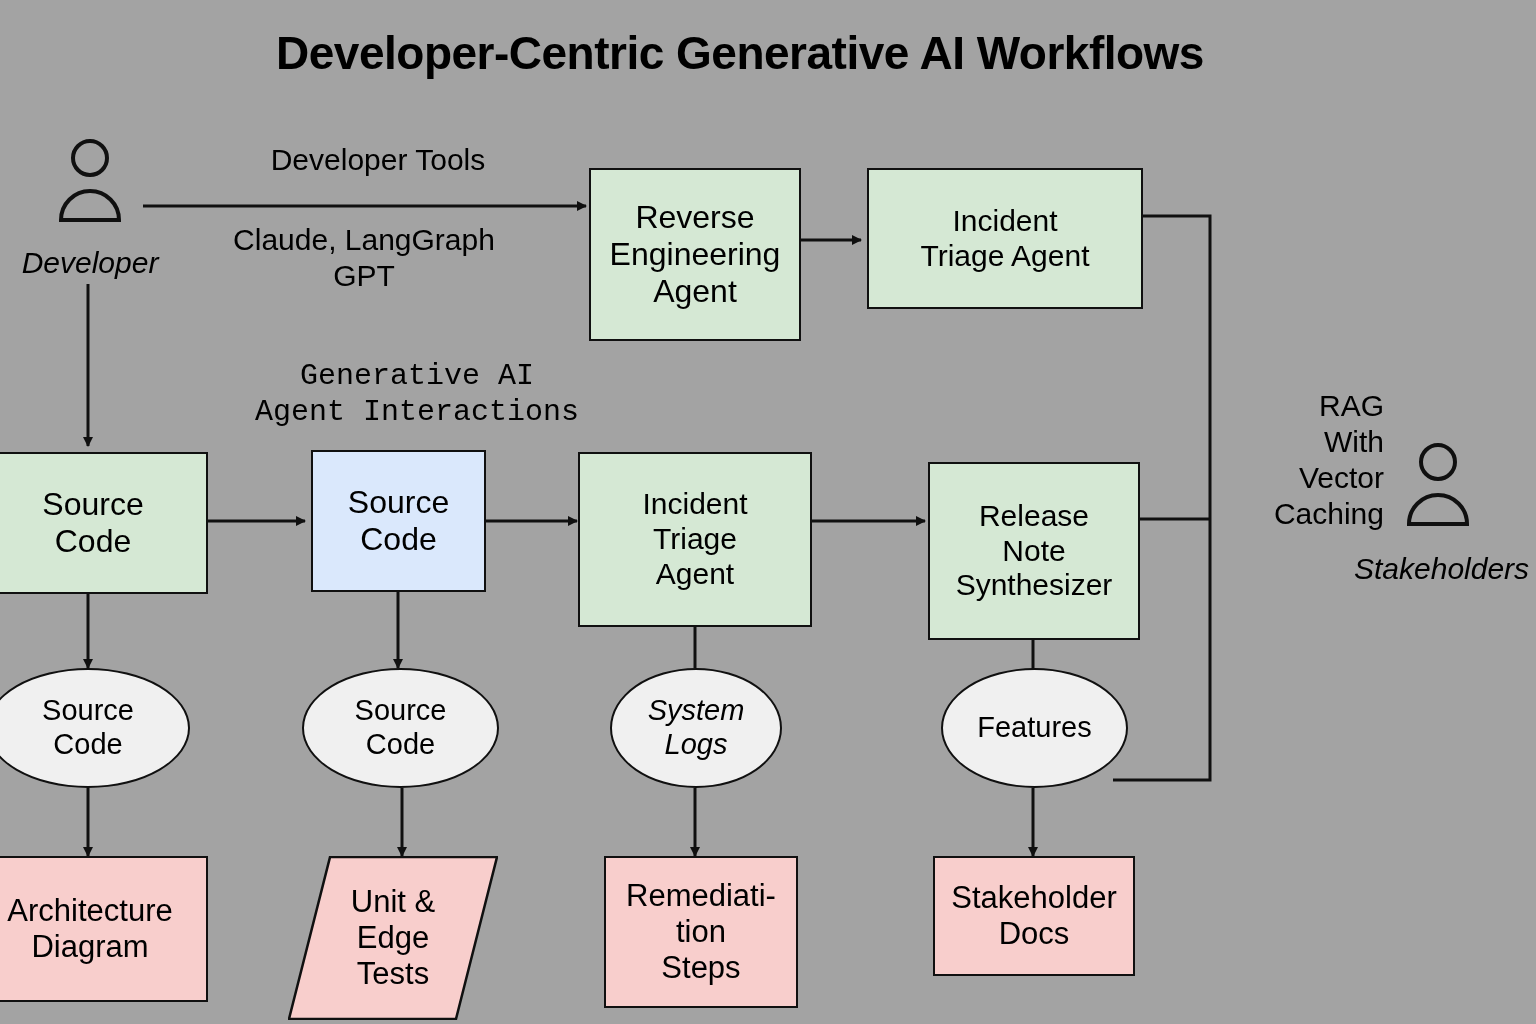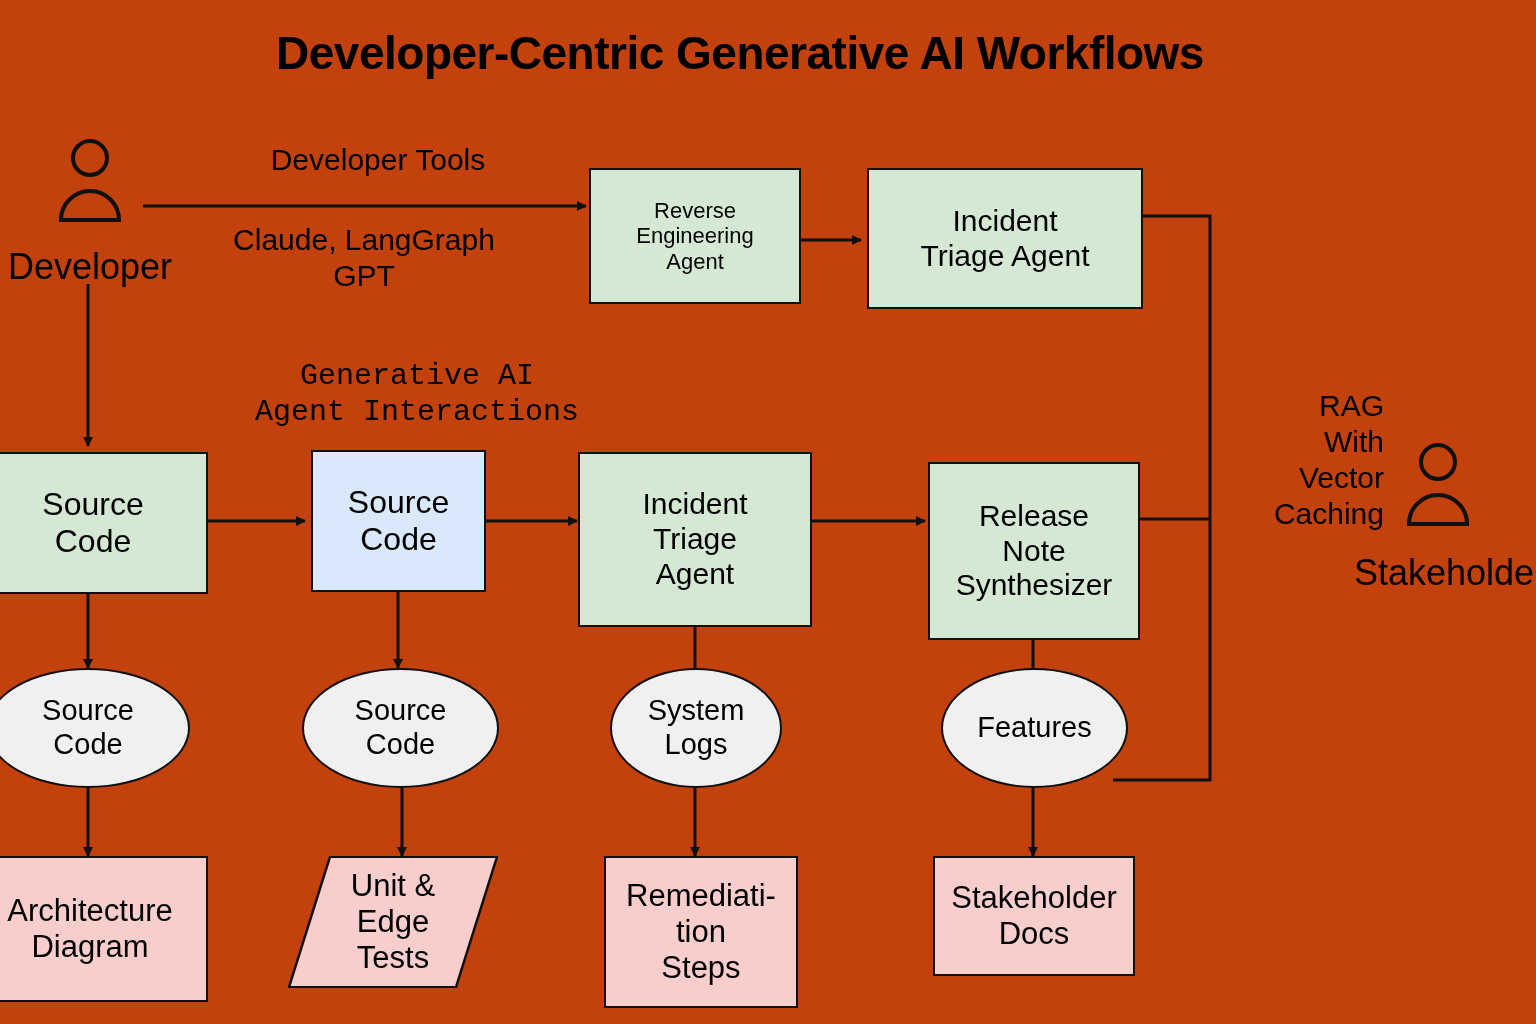--- a/index.html
+++ b/index.html
@@ -9,21 +9,21 @@
   }
   body {
     font-family: "Liberation Sans", sans-serif;
     color: #000000;
   }
   #canvas {
     position: relative;
     width: 1536px;
     height: 1024px;
     overflow: hidden;
-    background: #c2410c;
+    background: #a3a3a3;
   }
   #edges {
     position: absolute;
     left: 0;
     top: 0;
     width: 1536px;
     height: 1024px;
     pointer-events: none;
   }
   .node {
@@ -79,23 +79,24 @@
     line-height: 1.2;
     text-align: center;
     white-space: pre-line;
   }
 
   .actor {
     position: absolute;
   }
   .actor-label {
     position: absolute;
-    font-size: 36px;
+    font-size: 30px;
     text-align: center;
     white-space: nowrap;
+    font-style: italic;
   }
 </style>
 </head>
 <body>
 
 <div id="canvas">
 
   <div class="title">Developer-Centric Generative AI Workflows</div>
 
   <svg id="edges" viewBox="0 0 1536 1024">
@@ -159,21 +160,21 @@
   <div class="edge-label" style="left:168px; top:142px; width:420px;">Developer Tools</div>
   <div class="edge-label" style="left:154px; top:222px; width:420px;">Claude, LangGraph
 GPT</div>
   <div class="edge-label" style="left:222px; top:358px; width:390px;font-family:Liberation Mono, monospace;">Generative AI
 Agent Interactions</div>
   <div class="edge-label" style="left:1228px; top:388px; width:156px;text-align:right;">RAG
 With
 Vector
 Caching</div>
 
-  <div class="node box green" style="left:589px; top:168px; width:212px; height:136px; font-size:22px;">Reverse
+  <div class="node box green" style="left:589px; top:168px; width:212px; height:173px; font-size:32px;">Reverse
 Engineering
 Agent</div>
 
   <div class="node box green" style="left:867px; top:168px; width:276px; height:141px; font-size:30px;">Incident
 Triage Agent</div>
 
   <div class="node box green" style="left:-22px; top:452px; width:230px; height:142px; font-size:32px;">Source
 Code</div>
 
   <div class="node box blue" style="left:311px; top:450px; width:175px; height:142px; font-size:32px;">Source
@@ -186,29 +187,29 @@
   <div class="node box green" style="left:928px; top:452px; width:212px; height:178px; font-size:30px;margin-top:10px;">Release
 Note
 Synthesizer</div>
 
   <div class="node ellipse grey" style="left:-14px; top:668px; width:204px; height:120px; font-size:29px;">Source
 Code</div>
 
   <div class="node ellipse grey" style="left:302px; top:668px; width:197px; height:120px; font-size:29px;">Source
 Code</div>
 
-  <div class="node ellipse grey" style="left:610px; top:668px; width:172px; height:120px; font-size:29px;">System
+  <div class="node ellipse grey" style="left:610px; top:668px; width:172px; height:120px; font-size:29px;font-style:italic;">System
 Logs</div>
 
   <div class="node ellipse grey" style="left:941px; top:668px; width:187px; height:120px; font-size:29px;">Features</div>
 
   <div class="node box red" style="left:-28px; top:856px; width:236px; height:146px; font-size:31px;">Architecture
 Diagram</div>
 
-  <div class="node parallelogram" style="left:288px; top:856px; width:210px; height:132px; font-size:31px;align-items:center;">
+  <div class="node parallelogram" style="left:288px; top:856px; width:210px; height:164px; font-size:31px;align-items:center;">
     <svg class="para-shape" viewBox="0 0 210 152" preserveAspectRatio="none">
       <polygon points="42,1 209,1 168,151 1,151" fill="#f8cecc" stroke="#101010" stroke-width="2.5" vector-effect="non-scaling-stroke"></polygon>
     </svg>
     <span class="para-label" style="white-space:pre-line; line-height:1.16;">Unit &amp;
 Edge
 Tests</span>
   </div>
 
   <div class="node box red" style="left:933px; top:856px; width:202px; height:120px; font-size:31px;">Stakeholder
 Docs</div>

